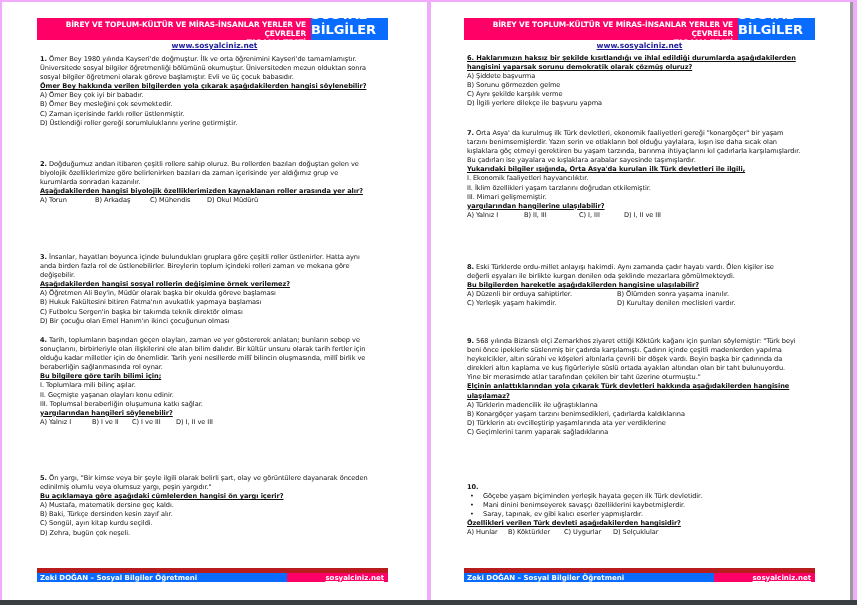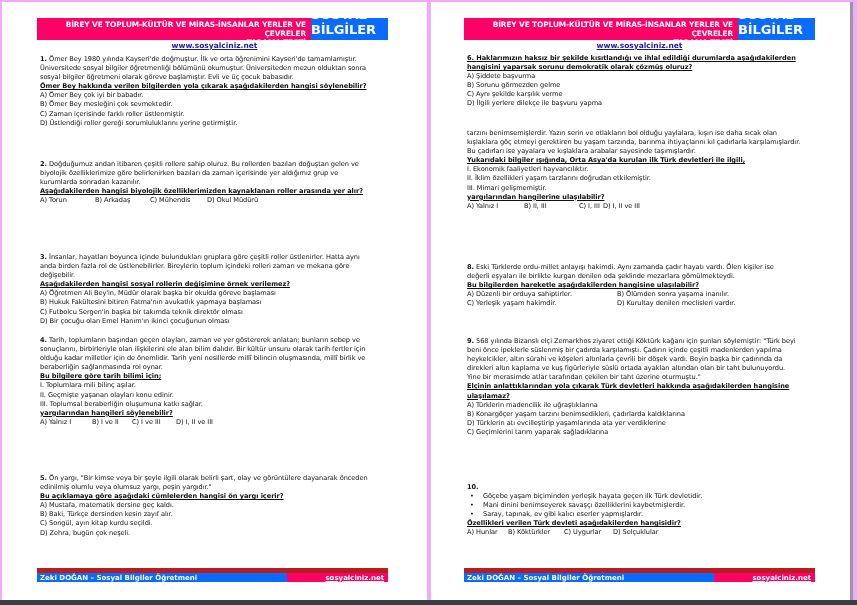--- a/index.html
+++ b/index.html
@@ -154,32 +154,33 @@
       <div class="q" style="top:0">
         <p class="stem"><span class="num">6.</span> <span>Haklarımızın haksız bir şekilde kısıtlandığı ve ihlal edildiği durumlarda aşağıdakilerden</span></p>
         <p class="stem">hangisini yaparsak sorunu demokratik olarak çözmüş oluruz?</p>
         <p>A) Şiddete başvurma</p>
         <p>B) Sorunu görmezden gelme</p>
         <p>C) Aynı şekilde karşılık verme</p>
         <p>D) İlgili yerlere dilekçe ile başvuru yapma</p>
       </div>
 
       <div class="q" style="top:75px">
+        <p><span class="num">7.</span> <span>Orta Asya' da kurulmuş ilk Türk devletleri, ekonomik faaliyetleri gereği "konargöçer" bir yaşam</span></p>
         <p>tarzını benimsemişlerdir. Yazın serin ve otlakların bol olduğu yaylalara, kışın ise daha sıcak olan</p>
         <p>kışlaklara göç etmeyi gerektiren bu yaşam tarzında, barınma ihtiyaçlarını kıl çadırlarla karşılamışlardır.</p>
         <p>Bu çadırları ise yayalara ve kışlaklara arabalar sayesinde taşımışlardır.</p>
         <p class="stem">Yukarıdaki bilgiler ışığında, Orta Asya'da kurulan ilk Türk devletleri ile ilgili,</p>
         <p>I. Ekonomik faaliyetleri hayvancılıktır.</p>
         <p>II. İklim özellikleri yaşam tarzlarını doğrudan etkilemiştir.</p>
         <p>III. Mimari gelişmemiştir.</p>
         <p class="stem">yargılarından hangilerine ulaşılabilir?</p>
         <div class="opts-row">
           <span style="width:57px">A) Yalnız I</span>
           <span style="width:55px">B) II, III</span>
-          <span style="width:24px">C) I, III</span>
+          <span style="width:45px">C) I, III</span>
           <span>D) I, II ve III</span>
         </div>
       </div>
 
       <div class="q" style="top:209px">
         <p><span class="num">8.</span> <span>Eski Türklerde ordu-millet anlayışı hakimdi. Aynı zamanda çadır hayatı vardı. Ölen kişiler ise</span></p>
         <p>değerli eşyaları ile birlikte kurgan denilen oda şeklinde mezarlara gömülmekteydi.</p>
         <p class="stem">Bu bilgilerden hareketle aşağıdakilerden hangisine ulaşılabilir?</p>
         <div class="grid2">
           <span>A) Düzenli bir orduya sahiptirler.</span>

